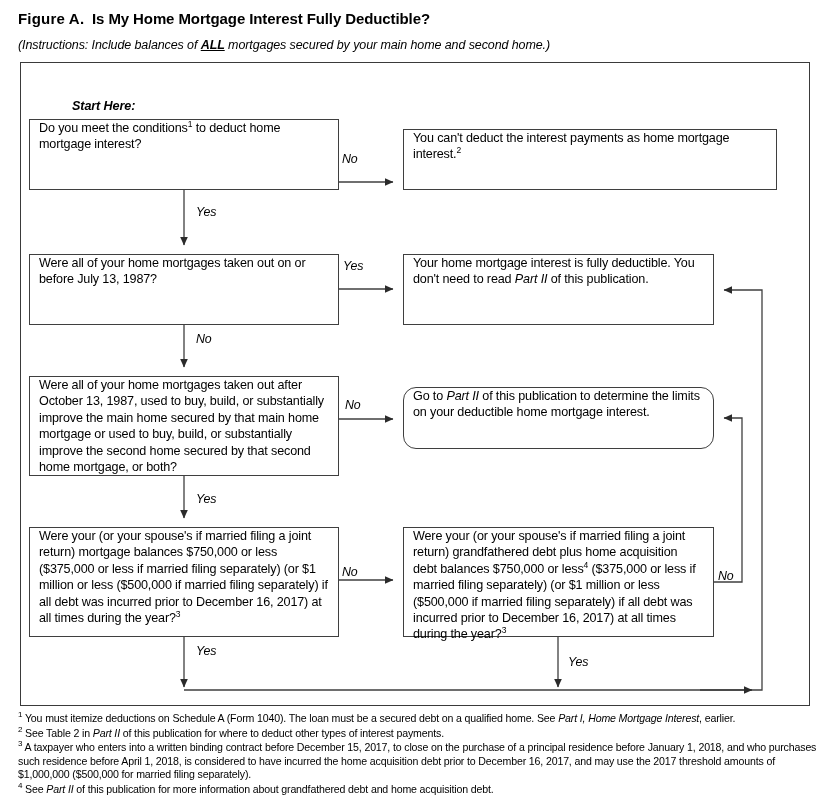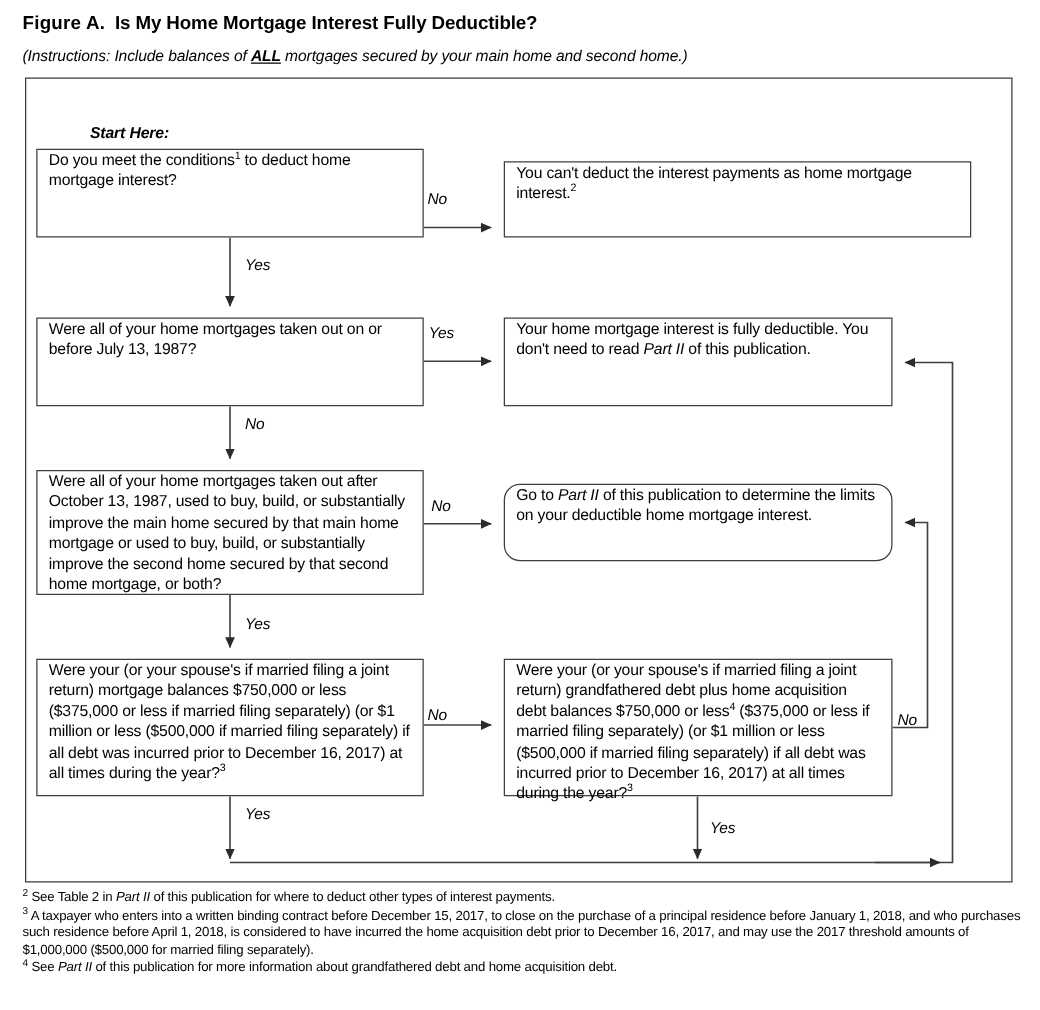--- a/index.html
+++ b/index.html
@@ -142,16 +142,17 @@
 <div class="abs elabel" id="lbl-yes2">Yes</div>
 <div class="abs elabel" id="lbl-no2">No</div>
 <div class="abs elabel" id="lbl-no3">No</div>
 <div class="abs elabel" id="lbl-yes3">Yes</div>
 <div class="abs elabel" id="lbl-no4">No</div>
 <div class="abs elabel" id="lbl-no5">No</div>
 <div class="abs elabel" id="lbl-yes4">Yes</div>
 <div class="abs elabel" id="lbl-yes5">Yes</div>
 
 <div class="abs" id="footnotes">
+    <div class="fn"><span class="marker">1</span><span> You must itemize deductions on Schedule A (Form 1040). The loan must be a secured debt on a qualified home. See </span><i>Part I, Home Mortgage Interest</i><span>, earlier.</span></div>
     <div class="fn"><span class="marker">2</span><span> See Table 2 in </span><i>Part II</i><span> of this publication for where to deduct other types of interest payments.</span></div>
     <div class="fn"><span class="marker">3</span><span> A taxpayer who enters into a written binding contract before December 15, 2017, to close on the purchase of a principal residence before January 1, 2018, and who purchases such residence before April 1, 2018, is considered to have incurred the home acquisition debt prior to December 16, 2017, and may use the 2017 threshold amounts of $1,000,000 ($500,000 for married filing separately).</span></div>
     <div class="fn"><span class="marker">4</span><span> See </span><i>Part II</i><span> of this publication for more information about grandfathered debt and home acquisition debt.</span></div>
   </div>
 
 </body></html>

